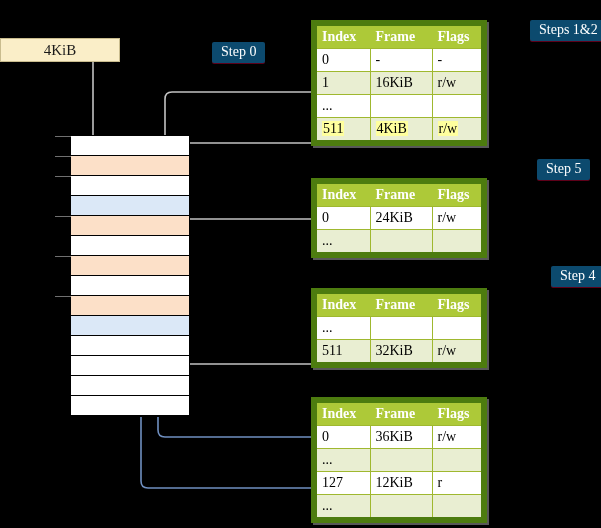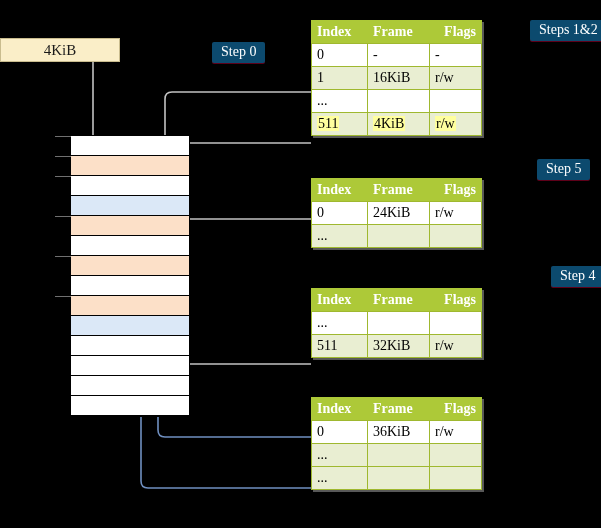--- a/index.html
+++ b/index.html
@@ -24,41 +24,41 @@
     box-shadow:0 1px 0 #5e0019;white-space:nowrap;
     font-family:"Liberation Serif","DejaVu Serif",serif;
     margin-left:16px;
   }
 
   
   .ptable{
     position:absolute;border-collapse:collapse;
     background:#fff;box-sizing:border-box;
     box-shadow:2px 2px 0 rgba(160,160,160,.55);
-    border:1px solid #4d7c0f;
+    border:6px solid #4d7c0f;
     font-family:Liberation Serif, serif;
   }
   .ptable td,.ptable th{
     border:1px solid #9fb82f;
     font-size:14px;padding:1px 5px;height:22px;box-sizing:border-box;
     text-align:left;vertical-align:middle;font-weight:normal;
     line-height:20px;
   }
   .ptable th{
     background:#adc938;color:#fff;font-weight:bold;
     border:1px solid #adc938;border-bottom:1px solid #9fb82f;
     font-size:14px;
   }
   .ptable tr.alt td{background:#e9eed2;}
   .ptable td.c-idx{width:56px;}
   .ptable td.c-frm{width:62px;}
   .ptable td.c-flg{width:52px;}
   .ptable th.c-idx{width:56px;}
   .ptable th.c-frm{width:62px;margin-left:48px;}
-  .ptable th.c-flg{width:52px;text-align:right;}
+  .ptable th.c-flg{width:52px;}
   .hl > span{background:#ffff9e;padding:0 1px;}
 
   
   .memcol{
     position:absolute;border:1px solid #000;box-sizing:border-box;
     background:#fff;
   }
   .memrow{
     height:20px;box-sizing:border-box;border-bottom:1px solid #000;
     background:#fff;
@@ -233,20 +233,25 @@
           <tr>
             <td class="c-idx"><span>0</span></td>
             <td class="c-frm"><span>36KiB</span></td>
             <td class="c-flg"><span>r/w</span></td>
           </tr>
           <tr class="alt">
             <td class="c-idx"><span>...</span></td>
             <td class="c-frm"><span></span></td>
             <td class="c-flg"><span></span></td>
           </tr>
+          <tr>
+            <td class="c-idx"><span>127</span></td>
+            <td class="c-frm"><span>12KiB</span></td>
+            <td class="c-flg"><span>r</span></td>
+          </tr>
           <tr class="alt">
             <td class="c-idx"><span>...</span></td>
             <td class="c-frm"><span></span></td>
             <td class="c-flg"><span></span></td>
           </tr>
         </tbody>
       </table>
     </div>
 
 </div>

